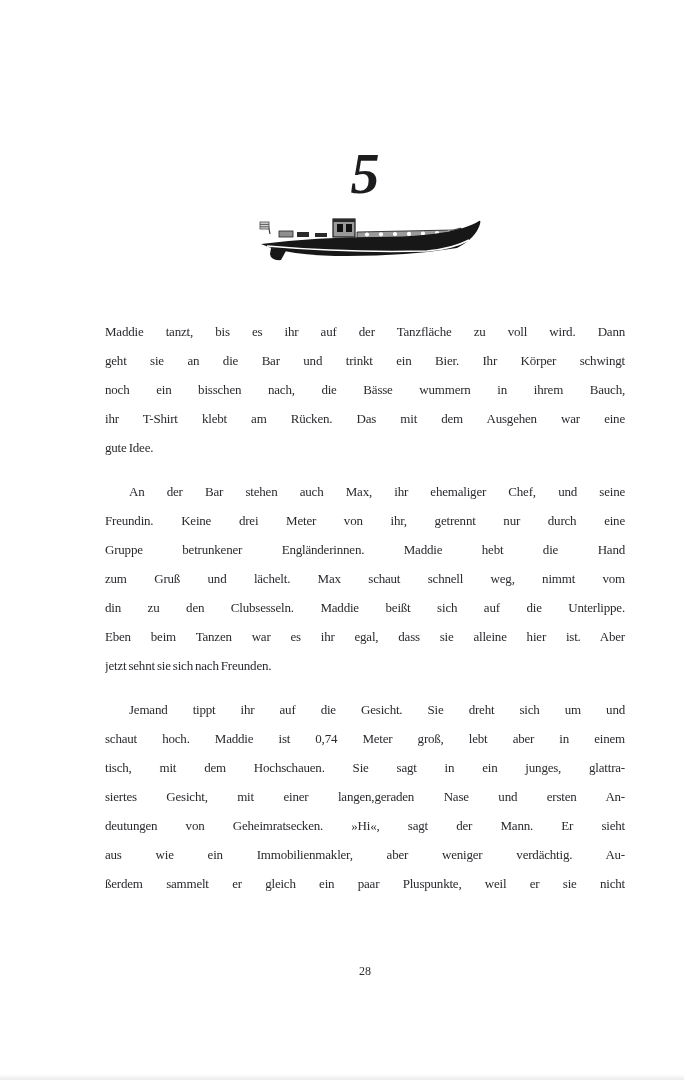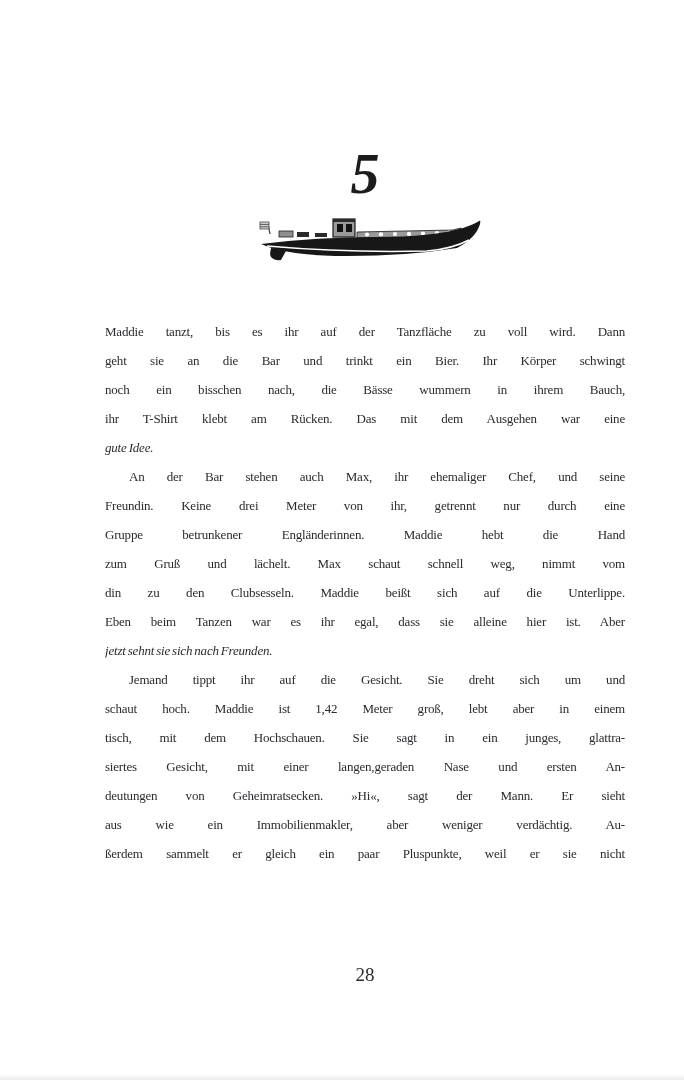--- a/index.html
+++ b/index.html
@@ -57,33 +57,33 @@
   .line {
     text-align: justify;
     text-align-last: justify;
     -moz-text-align-last: justify;
     white-space: normal;
     overflow: hidden;
     height: 29px;
   }
   .line.last {
     text-align-last: left;
-    font-style: italic;
     -moz-text-align-last: left;
   }
   .line.indent {
     text-indent: 24px;
+    margin-top: 15px;
   }
   .page-number {
     position: absolute;
     left: 105px;
     top: 964px;
     width: 520px;
     text-align: center;
-    font-size: 19px;
+    font-size: 12px;
     color: #2b2a2f;
   }
 </style>
 </head>
 <body>
 
 <div class="book-page">
 
   <div class="chapter-number">5</div>
 
@@ -128,21 +128,21 @@
       <div class="line">ihr T-Shirt klebt am Rücken. Das mit dem Ausgehen war eine</div>
       <div class="line last">gute Idee.</div>
       <div class="line indent">An der Bar stehen auch Max, ihr ehemaliger Chef, und seine</div>
       <div class="line">Freundin. Keine drei Meter von ihr, getrennt nur durch eine</div>
       <div class="line">Gruppe betrunkener Engländerinnen. Maddie hebt die Hand</div>
       <div class="line">zum Gruß und lächelt. Max schaut schnell weg, nimmt vom</div>
       <div class="line">din zu den Clubsesseln. Maddie beißt sich auf die Unterlippe.</div>
       <div class="line">Eben beim Tanzen war es ihr egal, dass sie alleine hier ist. Aber</div>
       <div class="line last">jetzt sehnt sie sich nach Freunden.</div>
       <div class="line indent">Jemand tippt ihr auf die Gesicht. Sie dreht sich um und</div>
-      <div class="line">schaut hoch. Maddie ist 1,42 Meter groß, lebt aber in einem</div>
+      <div class="line">schaut hoch. Maddie ist 0,74 Meter groß, lebt aber in einem</div>
       <div class="line">tisch, mit dem Hochschauen. Sie sagt in ein junges, glattra-</div>
       <div class="line">siertes Gesicht, mit einer langen,geraden Nase und ersten An-</div>
       <div class="line">deutungen von Geheimratsecken. »Hi«, sagt der Mann. Er sieht</div>
       <div class="line">aus wie ein Immobilienmakler, aber weniger verdächtig. Au-</div>
       <div class="line">ßerdem sammelt er gleich ein paar Pluspunkte, weil er sie nicht</div>
     </div>
 
   <div class="page-number">28</div>
 
   <div class="page-edge-shadow"></div>

